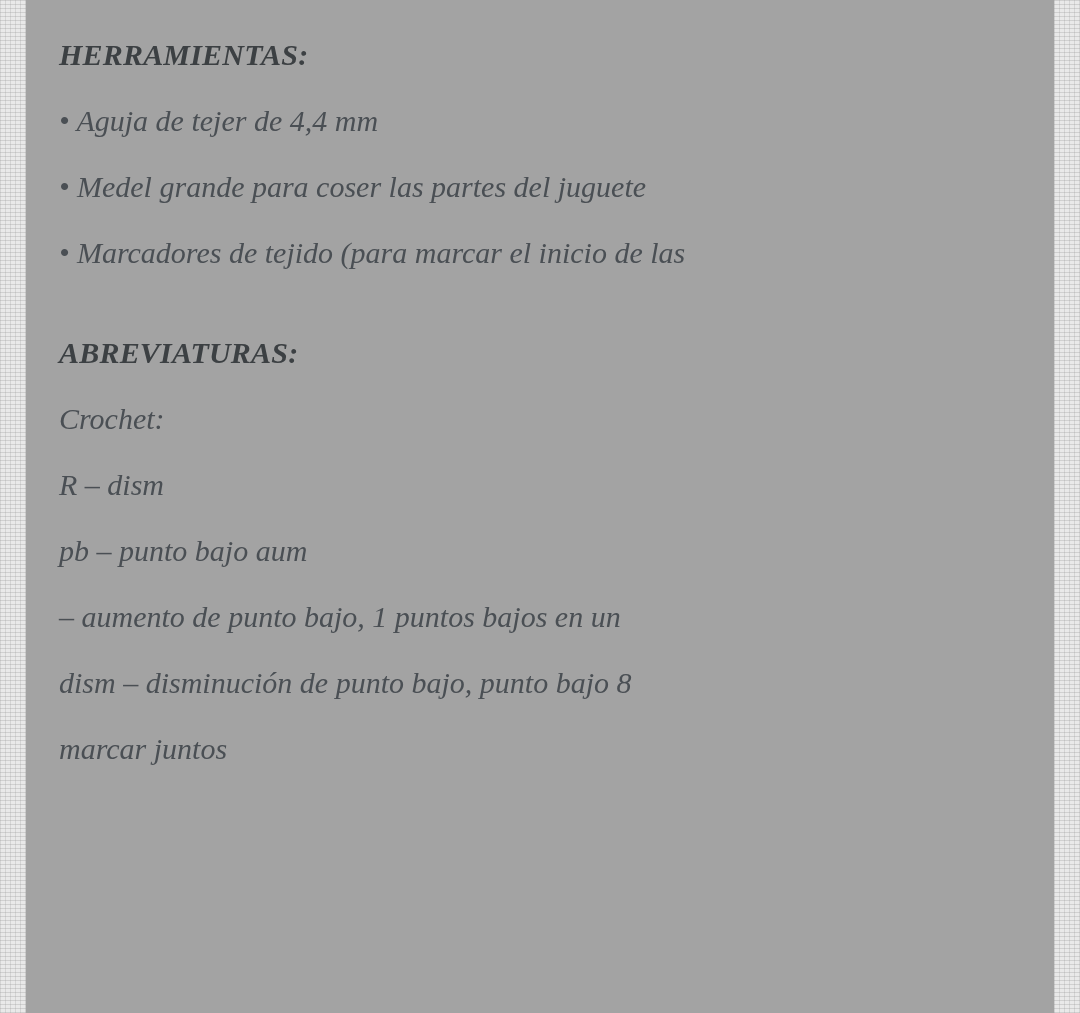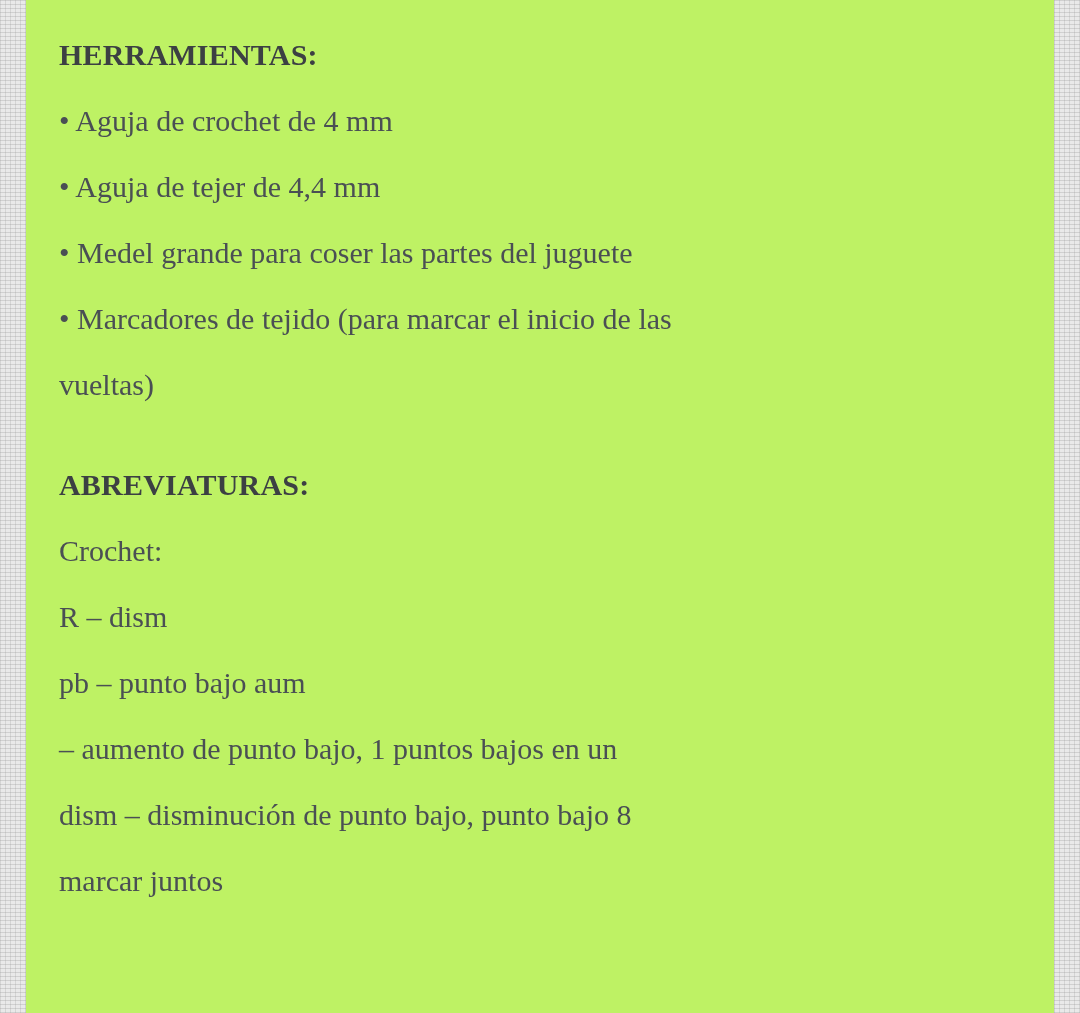--- a/index.html
+++ b/index.html
@@ -35,22 +35,23 @@
   }
   .edge.left { left: 0; }
   .edge.right { right: 0; }
 
   .sheet {
     position: absolute;
     left: 26px;
     right: 26px;
     top: 0;
     bottom: 0;
-    background: #bef264;
+    background: #a3a3a3;
     box-shadow: 0 0 0 1px rgba(0,0,0,0.02);
+    font-style: italic;
   }
 
   .content {
     position: absolute;
     left: 33px;
     top: 22px;
     right: 30px;
   }
 
   .heading {
@@ -85,25 +86,23 @@
 <div class="page">
 
   <div class="edge left"></div>
   <div class="edge right"></div>
 
   <div class="sheet">
     <div class="content">
 
       <div class="block">
         <div class="heading">HERRAMIENTAS:</div>
-        <div class="line">• Aguja de crochet de 4 mm</div>
         <div class="line">• Aguja de tejer de 4,4 mm</div>
         <div class="line">• Medel grande para coser las partes del juguete</div>
         <div class="line">• Marcadores de tejido (para marcar el inicio de las</div>
-        <div class="line">vueltas)</div>
       </div>
 
       <div class="gap"></div>
 
       <div class="block">
         <div class="heading">ABREVIATURAS:</div>
         <div class="line">Crochet:</div>
         <div class="line">R – dism</div>
         <div class="line">pb – punto bajo aum</div>
         <div class="line">– aumento de punto bajo, 1 puntos bajos en un</div>

